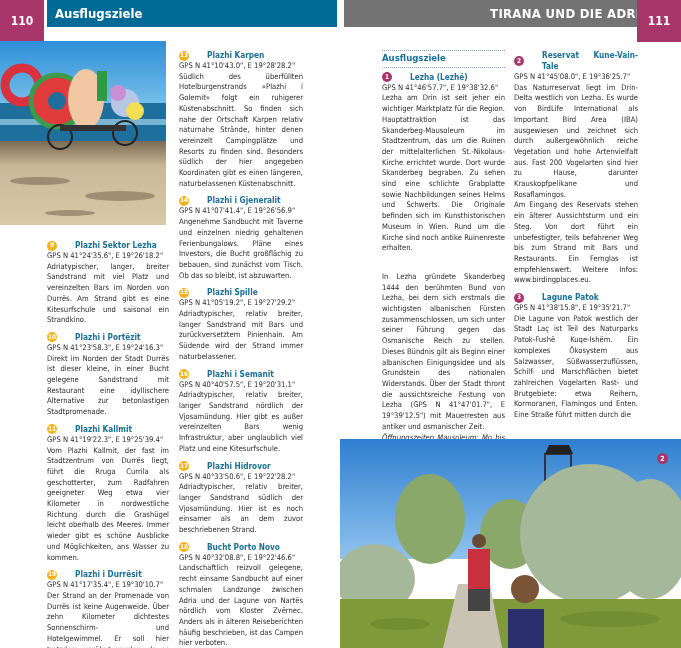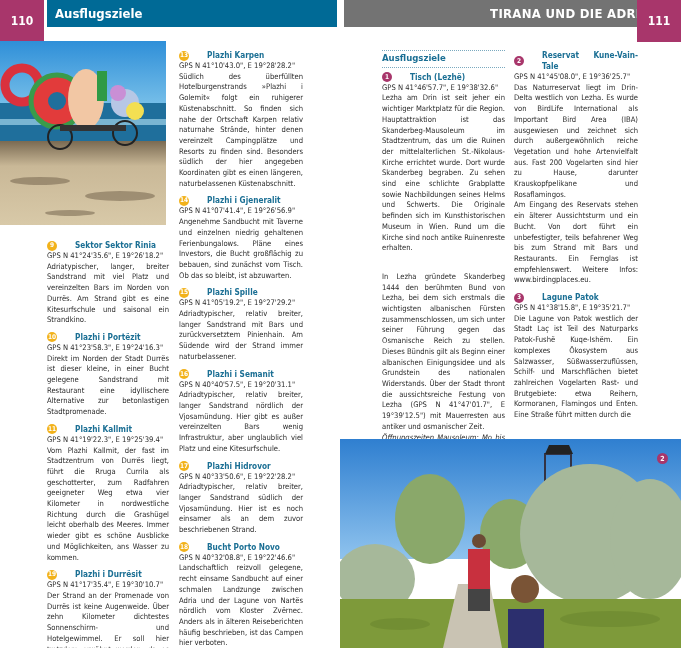--- a/index.html
+++ b/index.html
@@ -70,21 +70,21 @@
     <circle cx="60" cy="96" r="12" fill="none" stroke="#222" stroke-width="2"></circle>
     <circle cx="125" cy="92" r="12" fill="none" stroke="#222" stroke-width="2"></circle>
     <rect x="60" y="84" width="66" height="6" fill="#333"></rect>
   </svg>
 </div>
 
 <div class="col col1">
   <div class="entry">
     <div class="etitle">
         <span class="badge y">9</span>
-        <span>Sektor Sektor Rinia</span>
+        <span>Plazhi Sektor Lezha</span>
       </div>
     <div class="gps">GPS N 41°24'35.6", E 19°26'18.2"</div>
     <div>Adriatypischer, langer, breiter Sandstrand mit viel Platz und vereinzelten Bars im Norden von Durrës. Am Strand gibt es eine Kitesurfschule und saisonal ein Strandkino.</div>
   </div>
   <div class="entry">
     <div class="etitle">
         <span class="badge y">10</span>
         <span>Plazhi i Portëzit</span>
       </div>
     <div class="gps">GPS N 41°23'58.3", E 19°24'16.3"</div>
@@ -157,38 +157,38 @@
     <div class="gps">GPS N 40°32'08.8", E 19°22'46.6"</div>
     <div>Landschaftlich reizvoll gelegene, recht einsame Sandbucht auf einer schmalen Landzunge zwischen Adria und der Lagune von Nartës nördlich vom Kloster Zvërnec. Anders als in älteren Reiseberichten häufig beschrieben, ist das Campen hier verboten.</div>
   </div>
 </div>
 
 <div class="col col3">
   <div class="sect">Ausflugsziele</div>
   <div class="entry">
     <div class="etitle">
         <span class="badge m">1</span>
-        <span>Tisch (Lezhë)</span>
+        <span>Lezha (Lezhë)</span>
       </div>
     <div class="gps">GPS N 41°46'57.7", E 19°38'32.6"</div>
     <div>Lezha am Drin ist seit jeher ein wichtiger Marktplatz für die Region. Hauptattraktion ist das Skanderbeg-Mausoleum im Stadtzentrum, das um die Ruinen der mittelalterlichen St.-Nikolaus-Kirche errichtet wurde. Dort wurde Skanderbeg begraben. Zu sehen sind eine schlichte Grabplatte sowie Nachbildungen seines Helms und Schwerts. Die Originale befinden sich im Kunsthistorischen Museum in Wien. Rund um die Kirche sind noch antike Ruinenreste erhalten.</div>
     <div class="p2">In Lezha gründete Skanderbeg 1444 den berühmten Bund von Lezha, bei dem sich erstmals die wichtigsten albanischen Fürsten zusammenschlossen, um sich unter seiner Führung gegen das Osmanische Reich zu stellen. Dieses Bündnis gilt als Beginn einer albanischen Einigungsidee und als Grundstein des nationalen Widerstands. Über der Stadt thront die aussichtsreiche Festung von Lezha (GPS N 41°47'01.7", E 19°39'12.5") mit Mauerresten aus antiker und osmanischer Zeit.</div>
     <div class="it">Öffnungszeiten Mausoleum: Mo bis Fr etwa 8–19 Uhr, etwa So 9–15. Öffnungszeiten Festung: 9–19 Uhr, Erwachsene ALL 300.</div>
   </div>
 </div>
 
 <div class="col col4">
   <div class="entry">
     <div class="etitle">
         <span class="badge m">2</span>
         <span>Reservat Kune-Vain-Tale</span>
       </div>
     <div class="gps">GPS N 41°45'08.0", E 19°36'25.7"</div>
     <div>Das Naturreservat liegt im Drin-Delta westlich von Lezha. Es wurde von BirdLife International als Important Bird Area (IBA) ausgewiesen und zeichnet sich durch außergewöhnlich reiche Vegetation und hohe Artenvielfalt aus. Fast 200 Vogelarten sind hier zu Hause, darunter Krauskopfpelikane und Rosaflamingos.</div>
-    <div>Am Eingang des Reservats stehen ein älterer Aussichtsturm und ein Bucht. Von dort führt ein unbefestigter, teils befahrener Weg bis zum Strand mit Bars und Restaurants. Ein Fernglas ist empfehlenswert. Weitere Infos: www.birdingplaces.eu.</div>
+    <div>Am Eingang des Reservats stehen ein älterer Aussichtsturm und ein Steg. Von dort führt ein unbefestigter, teils befahrener Weg bis zum Strand mit Bars und Restaurants. Ein Fernglas ist empfehlenswert. Weitere Infos: www.birdingplaces.eu.</div>
   </div>
   <div class="entry">
     <div class="etitle">
         <span class="badge m">3</span>
         <span>Lagune Patok</span>
       </div>
     <div class="gps">GPS N 41°38'15.8", E 19°35'21.7"</div>
     <div>Die Lagune von Patok westlich der Stadt Laç ist Teil des Naturparks Patok-Fushë Kuqe-Ishëm. Ein komplexes Ökosystem aus Salzwasser, Süßwasserzuflüssen, Schilf- und Marschflächen bietet zahlreichen Vogelarten Rast- und Brutgebiete: etwa Reihern, Kormoranen, Flamingos und Enten. Eine Straße führt mitten durch die</div>
   </div>
 </div>

